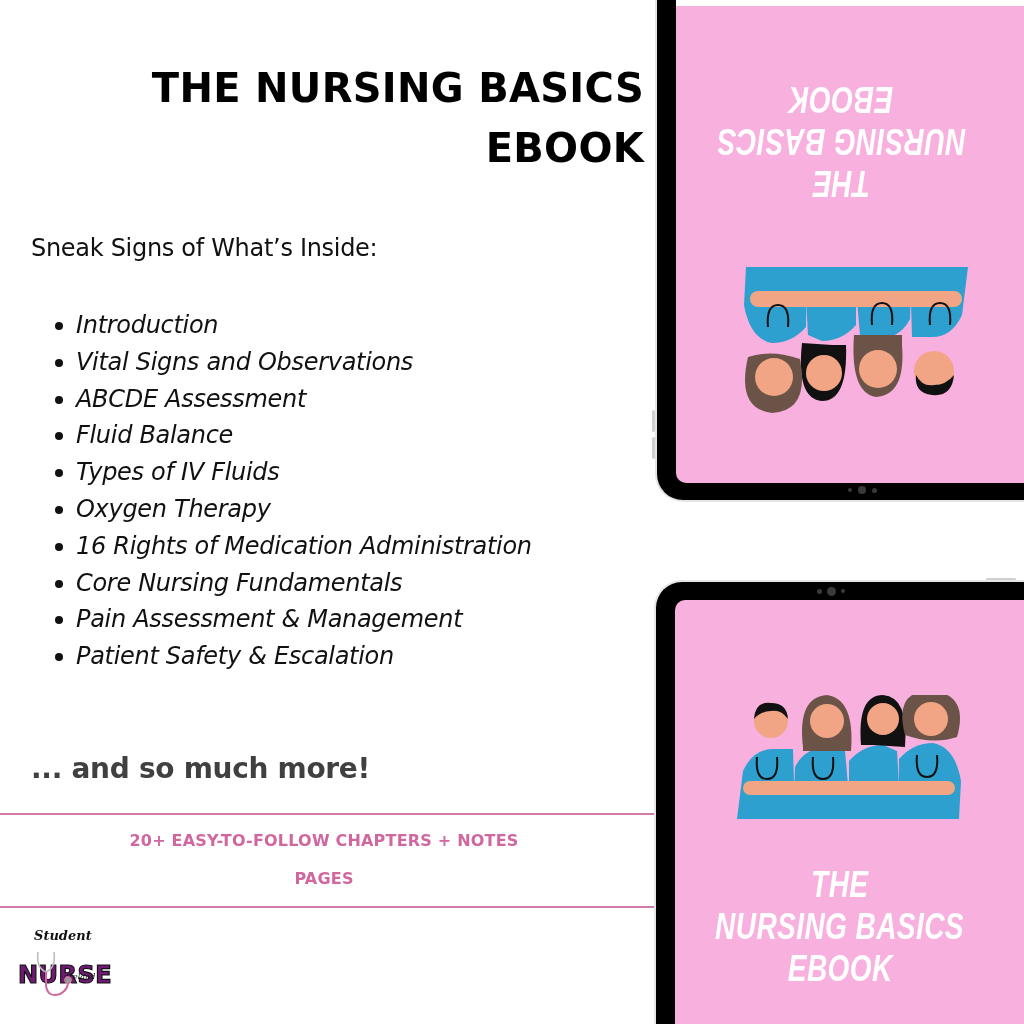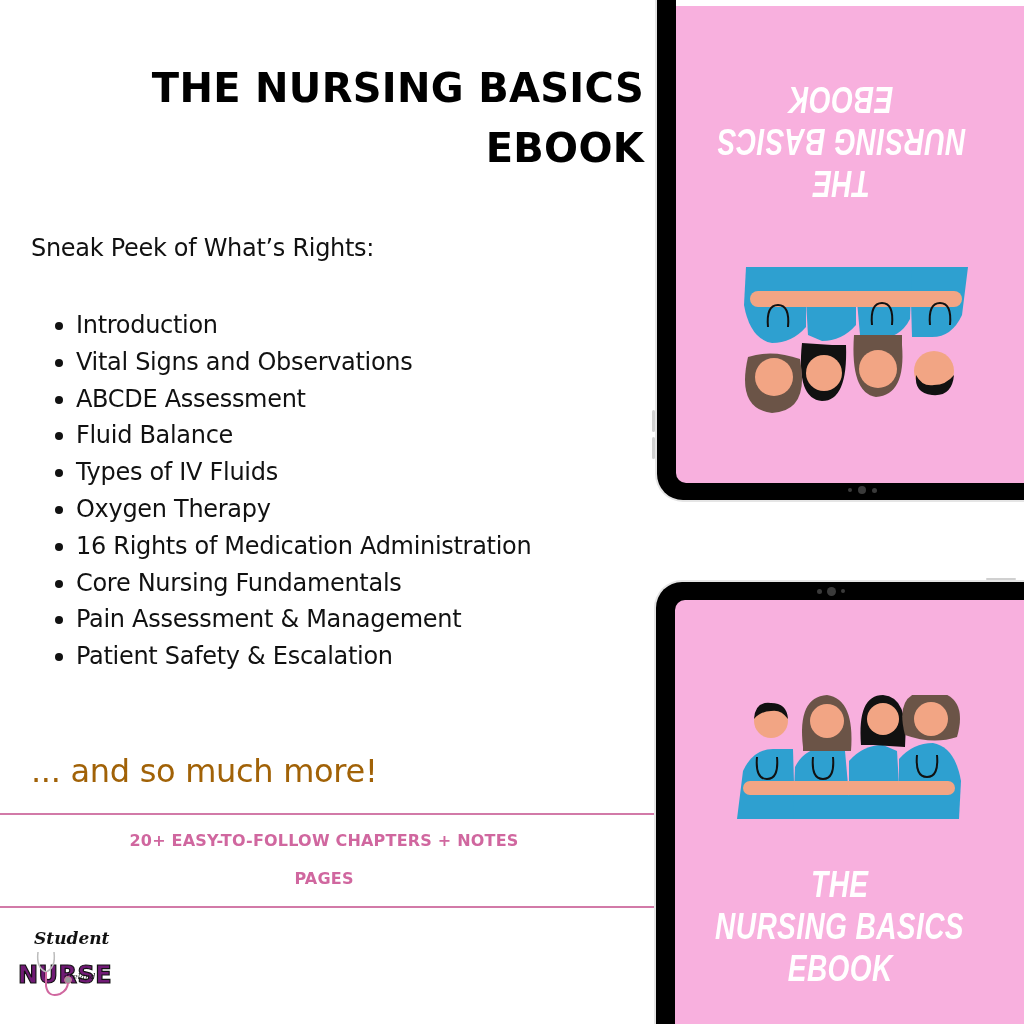--- a/index.html
+++ b/index.html
@@ -11,40 +11,40 @@
     text-align: right; font-weight: bold; font-size: 40px; line-height: 60px;
     color: #000; letter-spacing: 0.3px;
   }
   .intro {
     position: absolute; left: 31px; top: 234px; font-size: 24px; color: #111;
     letter-spacing: -0.3px;
   }
   .toc { position: absolute; left: 50px; top: 307px; list-style: none; }
   .toc li {
     position: relative; padding-left: 26px; font-size: 24px; line-height: 36.8px;
-    color: #111; letter-spacing: -0.3px; white-space: nowrap;
+    color: #111; letter-spacing: -0.3px; white-space: nowrap; font-style: italic;
   }
   .toc li::before {
     content: ""; position: absolute; left: 5px; top: 15px; width: 8px; height: 8px;
     border-radius: 50%; background: #111;
   }
   .more {
-    position: absolute; left: 31px; top: 752px; font-size: 32px; color: #a16207; letter-spacing: -0.3px;
+    position: absolute; left: 31px; top: 752px; font-size: 28px; color: #404040; letter-spacing: -0.3px; font-weight: bold;
   }
   .rule { position: absolute; left: 0; width: 654px; height: 2px; background: #d27aa8; }
   .rule.r1 { top: 813px; }
   .rule.r2 { top: 906px; }
   .banner {
     position: absolute; left: 0; top: 822px; width: 648px; text-align: center;
     font-weight: bold; font-size: 16px; line-height: 38px; color: #d0679f;
     letter-spacing: 0.2px;
   }
 
   .logo { position: absolute; left: 14px; top: 928px; width: 84px; height: 80px; }
-  .logo .script { position: absolute; left: 20px; top: 0; font-family: "DejaVu Serif", serif; font-style: italic; font-weight: bold; font-size: 17px; color: #111; }
+  .logo .script { position: absolute; left: 20px; top: 0; font-family: "DejaVu Serif", serif; font-style: italic; font-weight: bold; font-size: 13px; color: #111; }
   .logo .nurse {
     position: absolute; left: 4px; top: 33px; font-family: "DejaVu Sans", sans-serif; font-weight: bold;
     font-size: 24px; color: #701a75; letter-spacing: 0.5px;
     -webkit-text-stroke: 1.2px #111;
   }
   .logo .ireland { position: absolute; left: 52px; top: 44px; font-family: "DejaVu Serif", serif; font-style: italic; font-size: 8px; color: #111; }
   .logo svg { position: absolute; left: 0; top: 0; }
 
   
   .tablet {
@@ -75,21 +75,21 @@
   .nurses { position: absolute; }
 </style>
 </head>
 <body>
 
 <div class="title">
   <div>THE NURSING BASICS</div>
   <div>EBOOK</div>
 </div>
 
-<div class="intro">Sneak Peek of What’s Rights:</div>
+<div class="intro">Sneak Signs of What’s Inside:</div>
 
 <ul class="toc">
   <li>Introduction</li>
   <li>Vital Signs and Observations</li>
   <li>ABCDE Assessment</li>
   <li>Fluid Balance</li>
   <li>Types of IV Fluids</li>
   <li>Oxygen Therapy</li>
   <li>16 Rights of Medication Administration</li>
   <li>Core Nursing Fundamentals</li>

